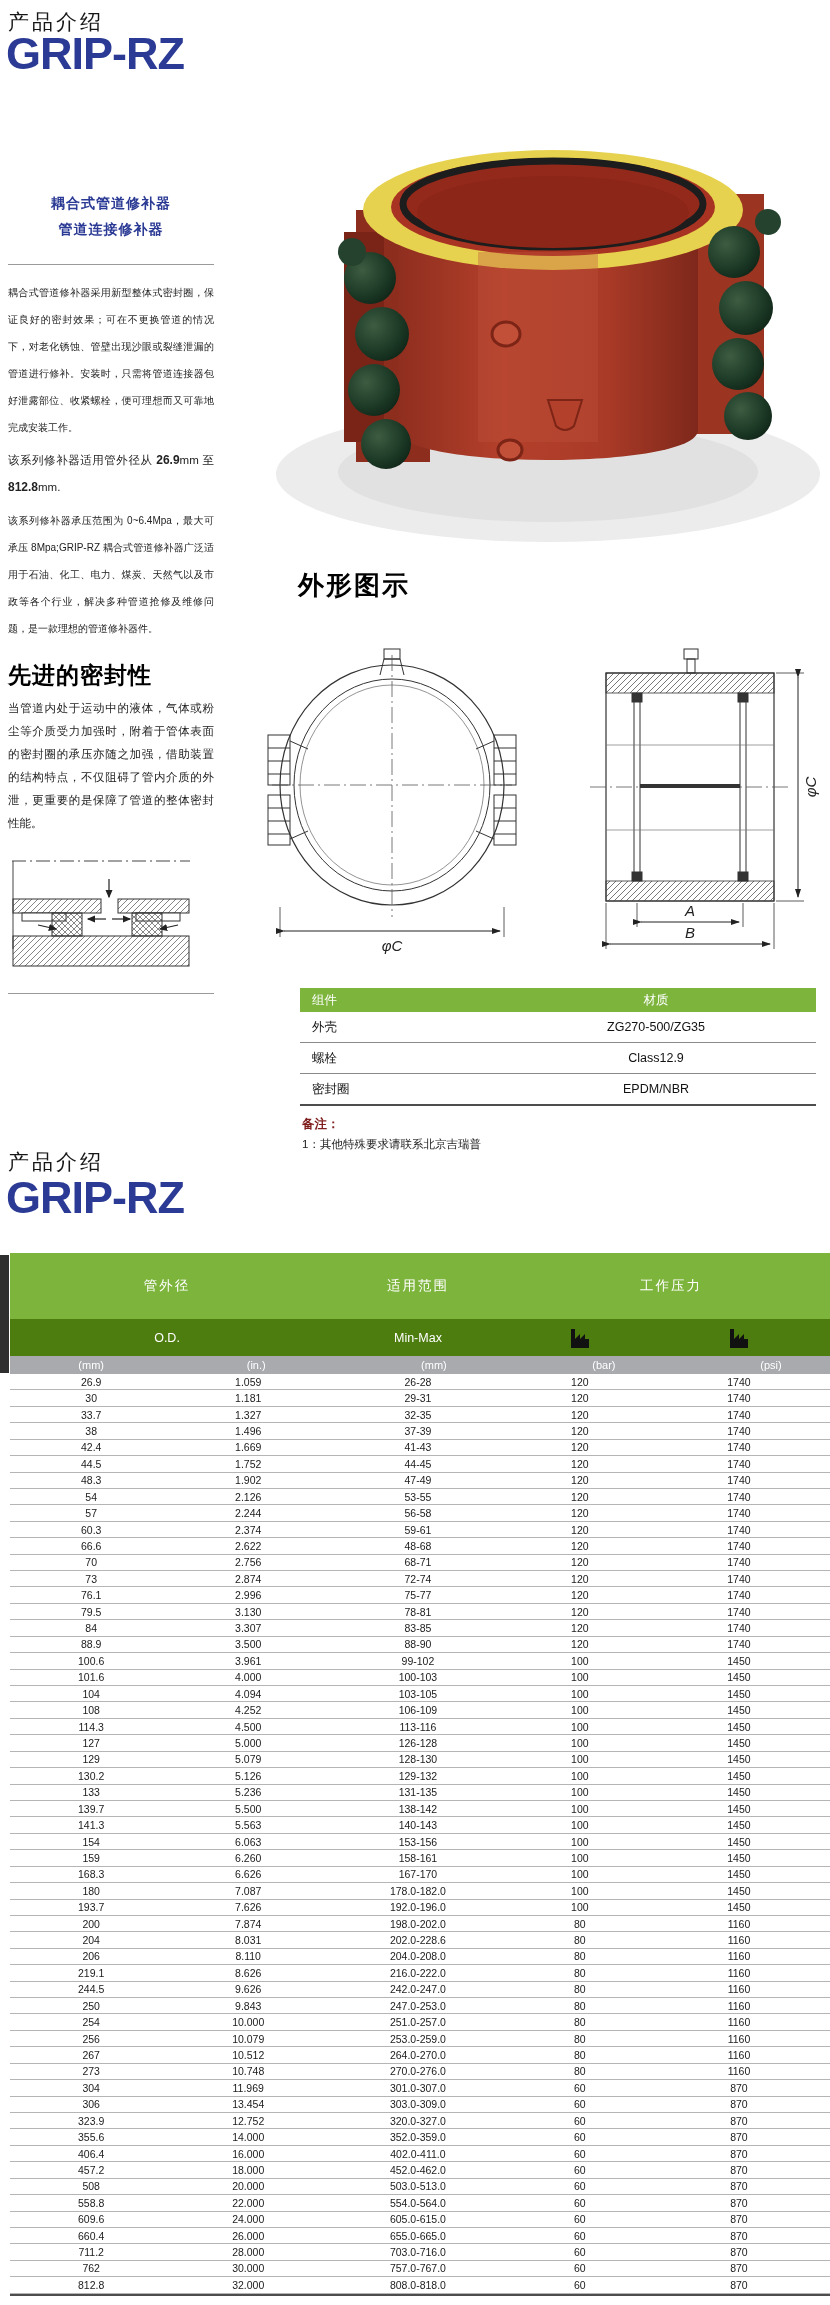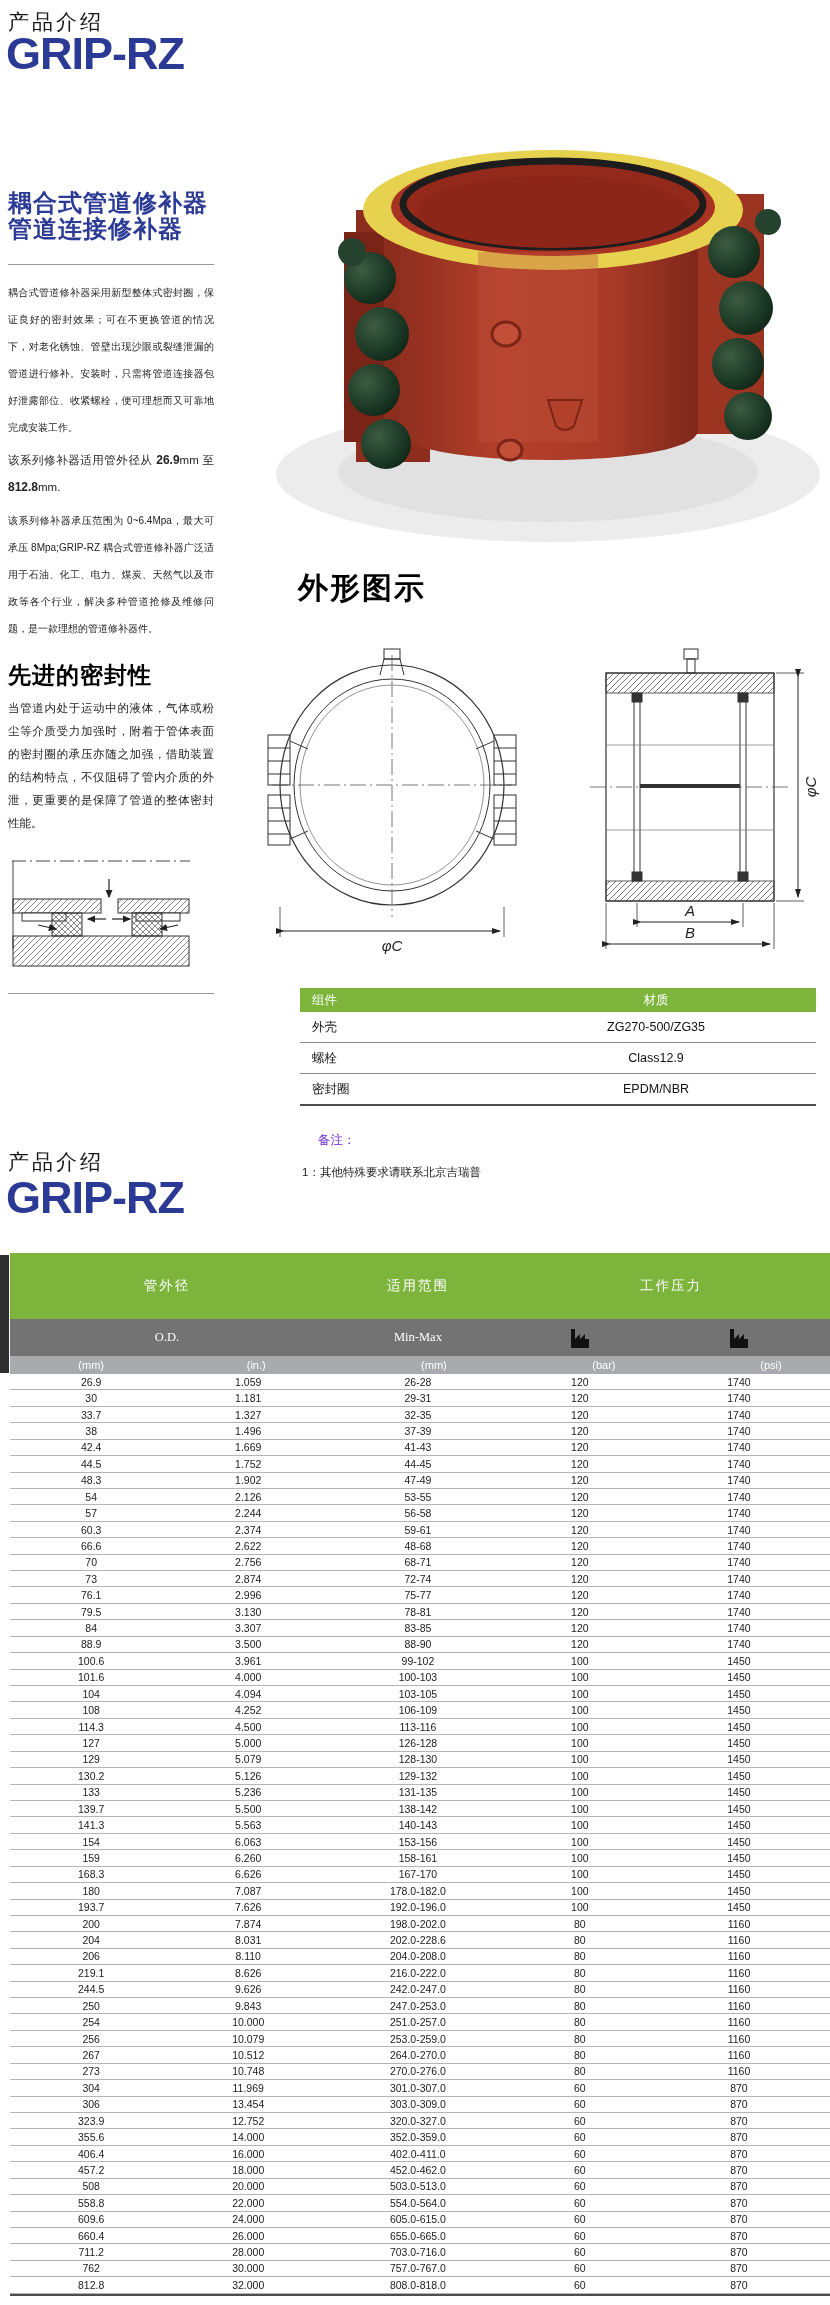--- a/index.html
+++ b/index.html
@@ -3,53 +3,53 @@
 <meta charset="utf-8">
 <style>
   html,body{margin:0;padding:0;background:#fff;}
   .page{position:relative;width:830px;height:2305px;background:#fff;overflow:hidden;
         font-family:"Liberation Sans","DejaVu Sans",sans-serif;color:#1a1a1a;}
   .abs{position:absolute;}
   .eyebrow{font-size:21px;letter-spacing:3px;color:#161616;}
   .brand{font-size:45px;font-weight:800;color:#2b3a94;letter-spacing:-1px;}
   
   .leftcol{left:8px;top:190px;width:206px;}
-  .subtitle{font-size:24px;font-weight:800;color:#2b3a94;line-height:26px;letter-spacing:1px;}
+  .subtitle{font-size:14px;font-weight:800;color:#2b3a94;line-height:26px;letter-spacing:1px;text-align:center;}
   .rule{border:none;border-top:1px solid #9a9a9a;margin:22px 0 14px 0;}
   .para{font-size:10px;line-height:27px;text-align:justify;color:#222;margin:0 0 6px 0;}
   .para2{font-size:11.5px;line-height:27px;text-align:justify;color:#222;margin:0 0 6px 0;}
   .para2 b{font-size:12px;}
   .sealing-title{font-size:23px;font-weight:800;color:#000;margin:18px 0 6px 0;letter-spacing:1px;}
   .sealing-para{font-size:11.5px;line-height:23px;text-align:justify;color:#222;margin:0 0 16px 0;}
   .rule2{border:none;border-top:1px solid #9a9a9a;margin:16px 0 0 0;}
   
-  .outline-title{left:298px;top:568px;font-size:30px;font-weight:800;color:#000;letter-spacing:2px;}
+  .outline-title{left:298px;top:568px;font-size:26px;font-weight:800;color:#000;letter-spacing:2px;}
   
   .mat-table{left:300px;top:988px;width:516px;font-size:12.5px;}
   .mat-head{display:flex;background:#7db43c;color:#fff;height:24px;line-height:24px;}
   .mat-head .c1{width:38%;padding-left:12px;box-sizing:border-box;}
   .mat-head .c2{width:62%;text-align:center;}
   .mat-rows .mat-row{display:flex;height:30px;line-height:30px;border-bottom:1px solid #8a8a8a;}
   .mat-rows .mat-row:last-child{border-bottom:2px solid #4d4d4d;}
   .mat-row .c1{width:38%;padding-left:12px;box-sizing:border-box;color:#111;}
   .mat-row .c2{width:62%;text-align:center;color:#111;}
   .notes{left:302px;top:1116px;width:420px;}
-  .note-title{font-size:12.5px;font-weight:normal;color:#6d28d9;margin:16px;}
+  .note-title{font-size:12.5px;font-weight:bold;color:#7f1d1d;margin:0;}
   .note-line{font-size:11.5px;color:#222;margin:4px 0 0 0;}
   
   .eyebrow2{left:8px;top:1148px;}
   .brand2{left:6px;top:1172px;}
   
   .ptable{left:10px;top:1253px;width:820px;}
   .p-grid{display:grid;grid-template-columns:19.8% 18.5% 22.9% 16.6% 22.2%;}
   .p-green{background:#7db43c;color:#fff;height:66px;}
   .p-green .g{display:flex;align-items:center;justify-content:center;font-size:13.5px;letter-spacing:2px;}
   .g-od{grid-column:1 / span 2;}
   .g-press{grid-column:4 / span 2;}
-  .p-dark{background:#737373;color:#fff;height:37px;font-family:Liberation Serif, serif;}
+  .p-dark{background:#4d7c0f;color:#fff;height:37px;}
   .p-dark .g{display:flex;align-items:center;justify-content:center;font-size:12.5px;}
   .p-light{background:#a8aaad;color:#fff;height:18px;gap:8px;}
   .p-light .g{display:flex;align-items:center;justify-content:center;font-size:11px;}
   .mrow{display:grid;grid-template-columns:19.8% 18.5% 22.9% 16.6% 22.2%;height:16.43px;
         box-sizing:border-box;border-bottom:1px solid #b5b5b5;}
   .mrow span{display:flex;align-items:center;justify-content:center;font-size:10.5px;color:#1a1a1a;}
   .mrows{border-bottom:2px solid #4d4d4d;}
   .edge-strip{left:0;top:1255px;width:9px;height:118px;background:#2f2f2f;}
   svg text{font-family:"Liberation Sans",sans-serif;}
   .dimtext{font-style:italic;font-size:15px;fill:#222;}

